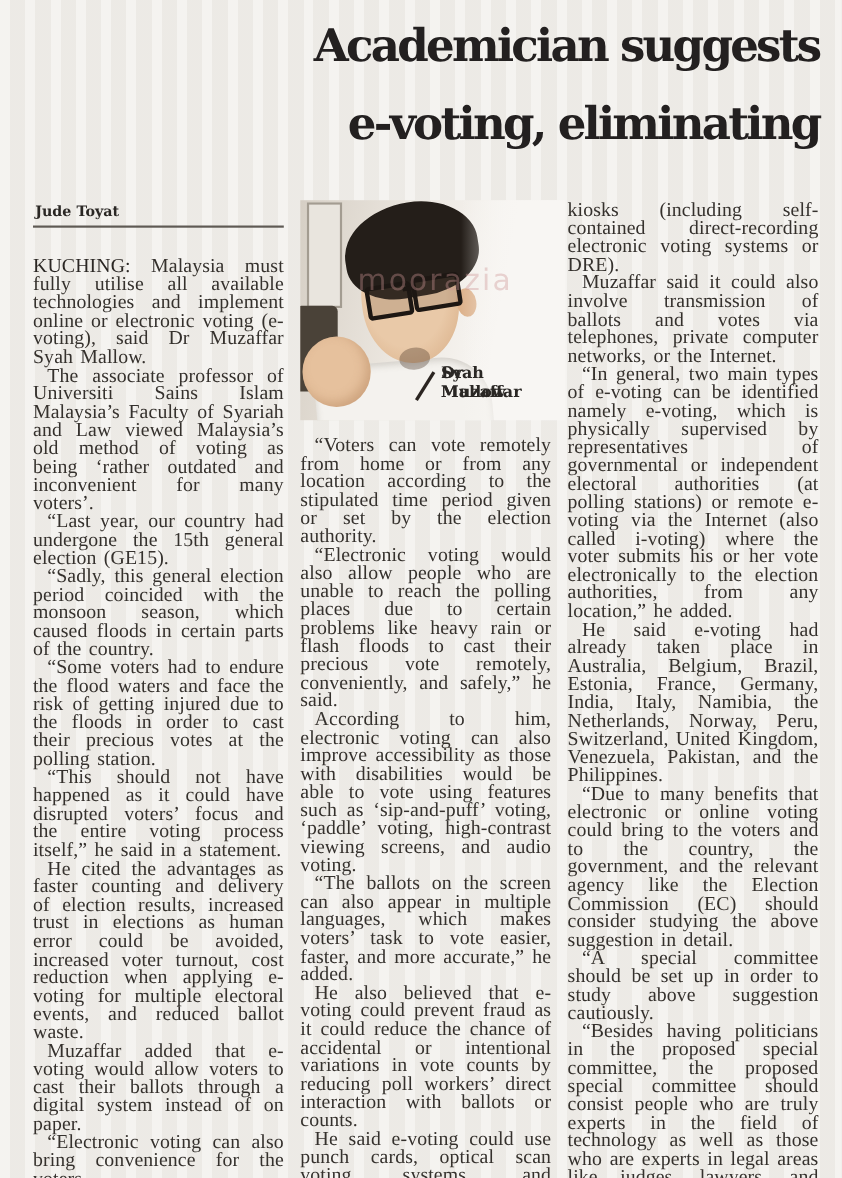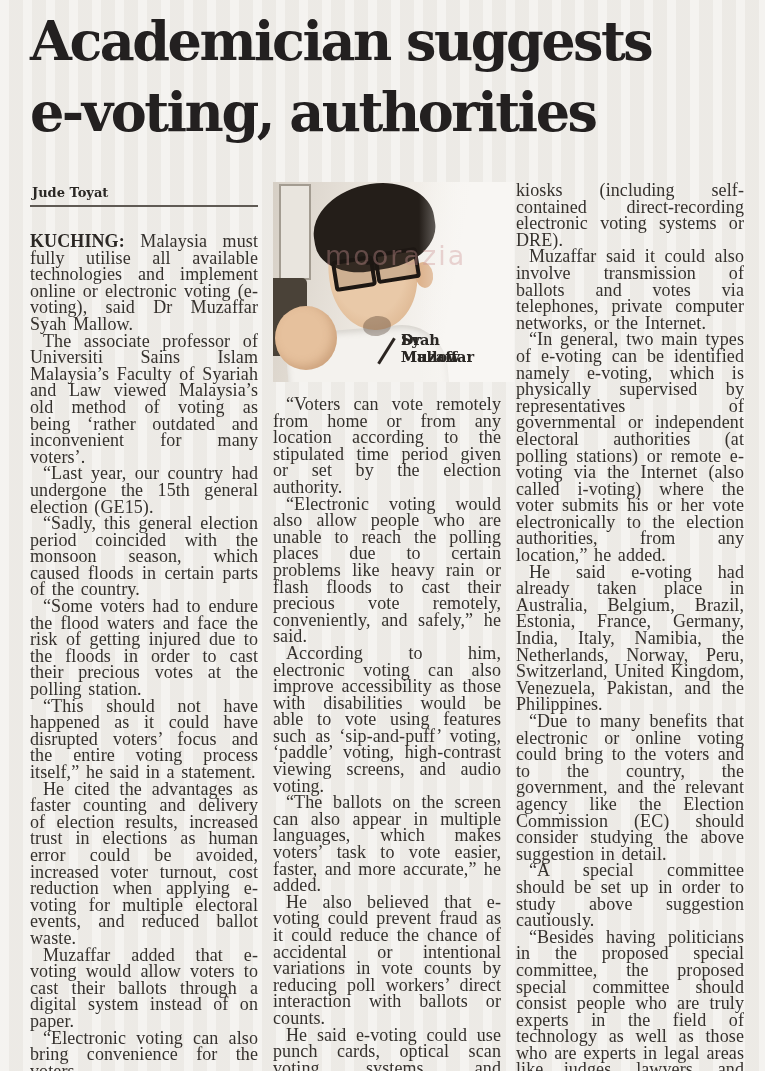--- a/index.html
+++ b/index.html
@@ -22,25 +22,26 @@
     inset: 0;
     background: repeating-linear-gradient(90deg,
       rgba(255,255,255,0.30) 0px, rgba(255,255,255,0.30) 9px,
       rgba(205,199,190,0.10) 9px, rgba(205,199,190,0.10) 23px);
     pointer-events: none;
   }
   .headline {
     margin: 6px 20px 0 30px;
     font-family: "DejaVu Serif", "Liberation Serif", serif;
     font-weight: bold;
-    font-size: 54px;
+    font-size: 41px;
     line-height: 71px;
     letter-spacing: -2.5px;
     color: #232020;
     position: relative;
+    text-align: right;
   }
   .columns {
     display: flex;
     gap: 15px;
     margin: 34px 17px 0 30px;
     position: relative;
   }
   .col {
     flex: 0 0 228px;
     width: 228px;
@@ -58,21 +59,21 @@
     font-size: 18px;
     line-height: 16.6px;
     text-align: justify;
     margin: 0;
     text-indent: 13px;
     word-spacing: 2px;
     letter-spacing: 0.1px;
     color: #35312d;
   }
   .para.no-indent { text-indent: 0; }
-  .para b.lead { font-weight: bold; color: #2b2724; }
+  .para b.lead { font-weight: normal; color: #2b2724; }
 
   
   .photo {
     position: relative;
     width: 228px;
     height: 200px;
     margin-bottom: 14px;
     overflow: hidden;
     background: linear-gradient(100deg, #d6cfc5 0%, #ece7e0 40%, #f8f6f3 72%);
     padding-left: 13px;
@@ -106,21 +107,21 @@
     font-size: 14.5px;
     line-height: 17px;
     color: #2a2724;
   }
 </style>
 </head>
 <body>
 
 <div class="headline">
   <div>Academician suggests</div>
-  <div>e-voting, authorities</div>
+  <div>e-voting, eliminating</div>
 </div>
 
 <div class="columns">
 
   <div class="col">
     <div class="byline">Jude Toyat</div>
     <p class="para no-indent"><b class="lead">KUCHING: </b><span>Malaysia must fully utilise all available technologies and implement online or electronic voting (e-voting), said Dr Muzaffar Syah Mallow.</span></p>
     <p class="para">The associate professor of Universiti Sains Islam Malaysia’s Faculty of Syariah and Law viewed Malaysia’s old method of voting as being ‘rather outdated and inconvenient for many voters’.</p>
     <p class="para">“Last year, our country had undergone the 15th general election (GE15).</p>
     <p class="para">“Sadly, this general election period coincided with the monsoon season, which caused floods in certain parts of the country.</p>

